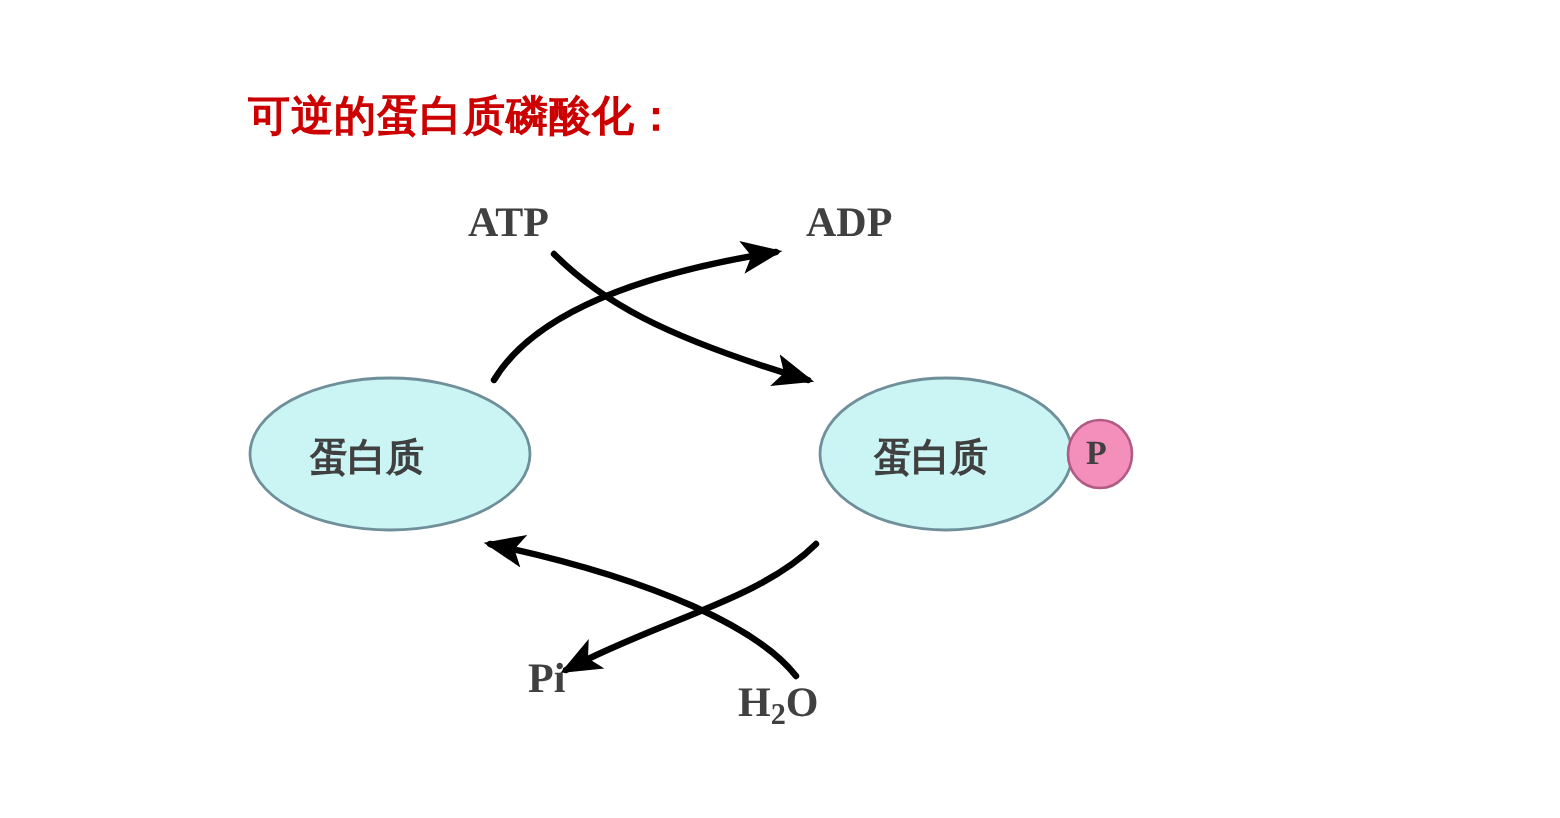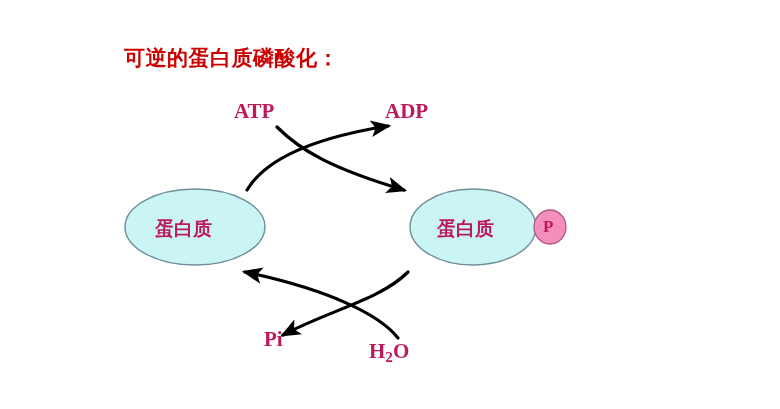--- a/index.html
+++ b/index.html
@@ -40,21 +40,21 @@
     left: 0;
     top: 0;
     width: 780px;
     height: 409px;
   }
 
   
   .lbl {
     position: absolute;
     white-space: nowrap;
-    color: #be185d;
+    color: #404040;
   }
   .lbl-mol {
     font-family: "Liberation Serif", "DejaVu Serif", serif;
     font-size: 21px;
     font-weight: bold;
   }
   .lbl-cjk {
     font-family: "Liberation Sans", "DejaVu Sans", sans-serif;
     font-size: 19px;
     font-weight: 400;
@@ -68,21 +68,21 @@
     font-family: "Liberation Serif", "DejaVu Serif", serif;
     font-size: 17px;
     font-weight: bold;
   }
   .sub {
     font-size: 0.72em;
     vertical-align: -0.25em;
   }
 
   #atp-label  { left: 234px; top: 99px; }
-  #adp-label  { left: 385px; top: 99px; }
+  #adp-label  { left: 403px; top: 99px; }
   #pi-label   { left: 264px; top: 327px; }
   #h2o-label  { left: 369px; top: 339px; }
 
   #kinase-label     { left: 283px; top: 169px; }
   #phosphatase-label{ left: 278px; top: 262px; }
 
   #protein-left-label  { left: 155px; top: 216px; }
   #protein-right-label { left: 437px; top: 216px; }
   #p-label             { left: 543px; top: 217px; }
 </style>

